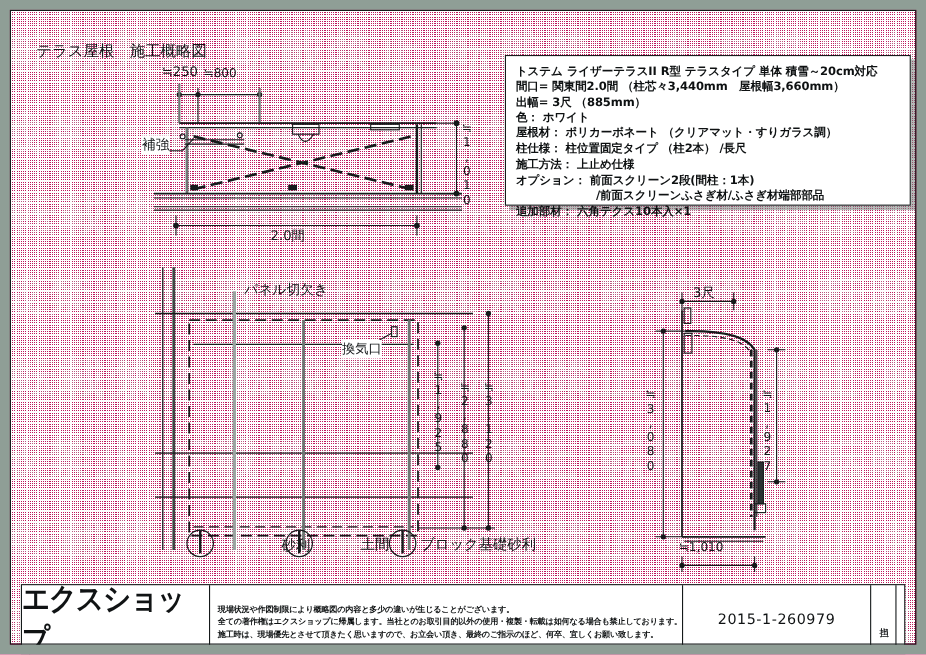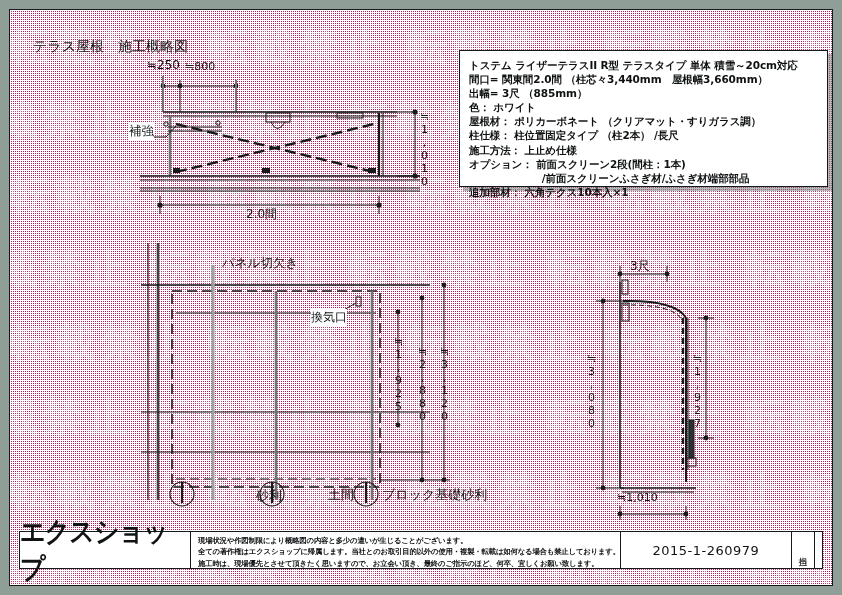--- a/index.html
+++ b/index.html
@@ -74,21 +74,21 @@
     padding:7px 0 0 9px;
   }
   #spec-box .sl{
     font-size:10.5px;line-height:14.1px;
     color:#0e1112;font-weight:700;
     white-space:pre;
     letter-spacing:-0.1px;
   }
   
   #footer{
-    position:absolute;left:19px;top:531px;width:804px;height:38px;
+    position:absolute;left:19px;top:531px;width:804px;height:64px;
     border:1.5px solid #15191a;
     background:#ffffff;z-index:30;box-sizing:border-box;
     display:flex;align-items:stretch;
   }
   #logo-cell{
     width:170px;border-right:1.5px solid #15191a;
     display:flex;align-items:center;justify-content:center;
     flex:0 0 auto;
   }
   #logo-text{

